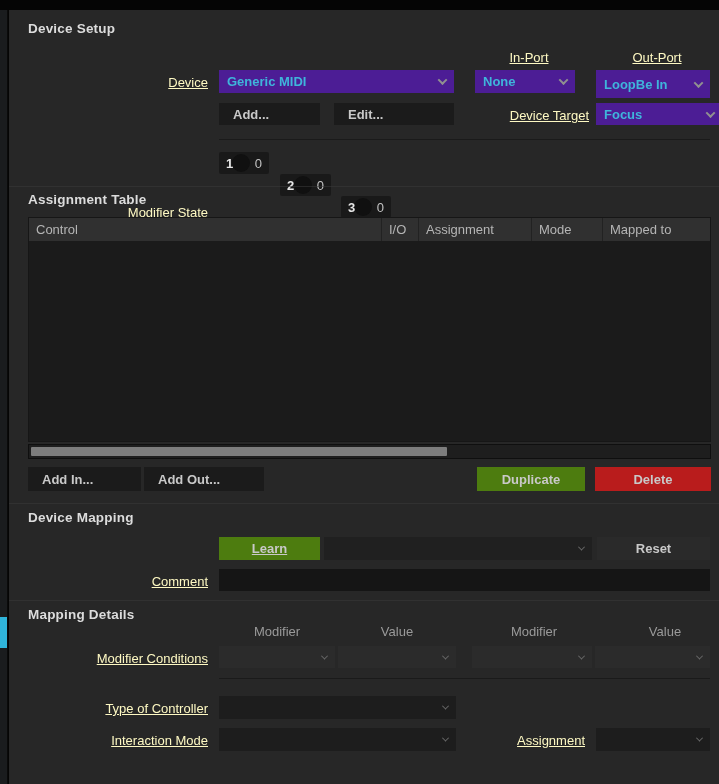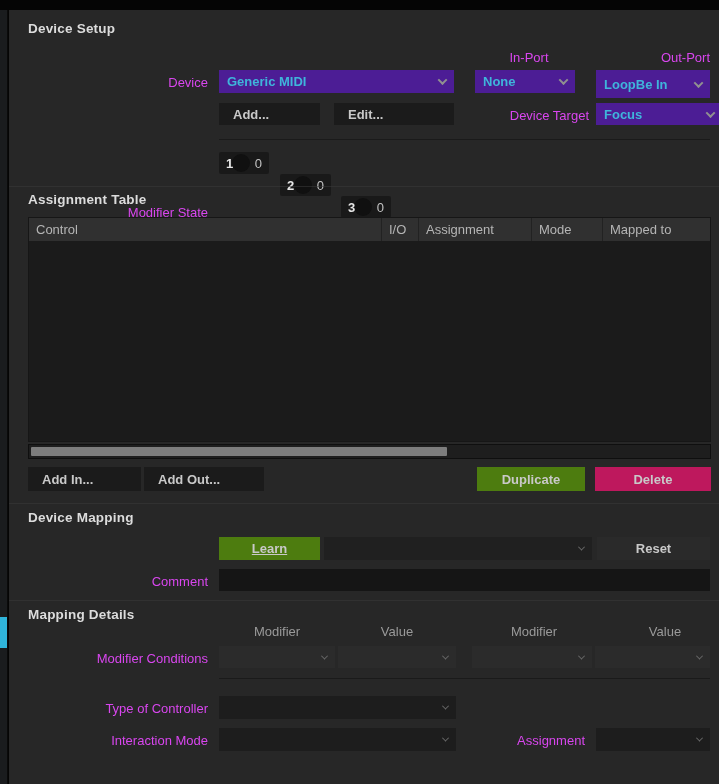--- a/index.html
+++ b/index.html
@@ -8,36 +8,36 @@
 
   
   .rail { position:absolute; left:0; top:10px; width:8px; height:774px; background:#1a1c1e; border-right:1px solid #0a0a0a; }
   .rail-thumb { position:absolute; left:0; top:607px; width:7px; height:31px; background:#2fb4da; }
 
   
   .panel { position:absolute; left:9px; top:10px; width:710px; height:774px; background:#272727; }
 
   .abs { position:absolute; }
   .sec-title { font-size:13.5px; font-weight:bold; color:#dcdcdc; letter-spacing:.2px; }
-  .lbl { font-size:13px; color:#d946ef; }
+  .lbl { font-size:13px; color:#fef9c3;text-decoration:underline; }
   .lbl-r { text-align:right; }
 
   .hdiv-dark { height:1px; background:#1a1a1a; }
   .hdiv-lite { height:1px; background:#3a3a3a; opacity:.55; }
 
   .select { background:#4c1d95; display:flex; align-items:center; justify-content:space-between; padding:0 8px; cursor:pointer; }
   .select .val { font-size:13px; font-weight:bold; color:#3fb5db; white-space:nowrap; overflow:hidden; }
   .chev { width:7px; height:7px; border-left:2px solid #909090; border-bottom:2px solid #909090; transform:rotate(-45deg) translate(1px,-1px); flex:none; }
   .chev.sm { width:5px; height:5px; border-width:1.5px; border-color:#6b6b6b; }
 
   .btn { background:#1b1b1b; color:#c9c9c9; font-size:13px; font-weight:bold; display:flex; align-items:center; cursor:pointer; }
   .btn.pad { padding-left:14px; }
   .btn.center { justify-content:center; }
   .btn.raised { background:#4d7c0f; }
-  .btn.dark { background:#be185d; }
+  .btn.dark { background:#b91c1c; }
 
   
   .mod { background:#191919; display:flex; align-items:center; justify-content:space-between; padding:0 7px; position:relative; border-radius:2px; }
   .mod::before { content:""; position:absolute; left:50%; top:50%; width:18px; height:18px; margin:-9px 0 0 -12px; background:#101010; border-radius:50%; }
   .mod .n { font-size:13px; font-weight:bold; color:#e6e6e6; position:relative; }
   .mod .v { font-size:13px; color:#c2c2c2; position:relative; }
 
   
   .table { position:absolute; left:28px; top:217px; width:683px; height:225px; background:#1b1b1b; border:1px solid #161616; }
   .thead { display:flex; height:23px; background:#303030; align-items:center; }
@@ -60,21 +60,21 @@
 
   <div class="rail">
     <div class="rail-thumb"></div>
   </div>
 
   <div class="panel"></div>
 
   <div class="abs sec-title" style="left:28px; top:21px;">Device Setup</div>
 
   <div class="abs lbl" style="left:479px; top:50px; width:100px; text-align:center;">In-Port</div>
-  <div class="abs lbl" style="left:604px; top:50px; width:106px; text-align:right;">Out-Port</div>
+  <div class="abs lbl" style="left:604px; top:50px; width:106px; text-align:center;">Out-Port</div>
 
   <div class="abs lbl lbl-r" style="left:58px; top:75px; width:150px;">Device</div>
   <div class="abs select" style="left:219px; top:70px; width:235px; height:23px;">
     <span class="val">Generic MIDI</span>
     <span class="chev"></span>
   </div>
   <div class="abs select" style="left:475px; top:70px; width:100px; height:23px;">
     <span class="val">None</span>
     <span class="chev"></span>
   </div>

